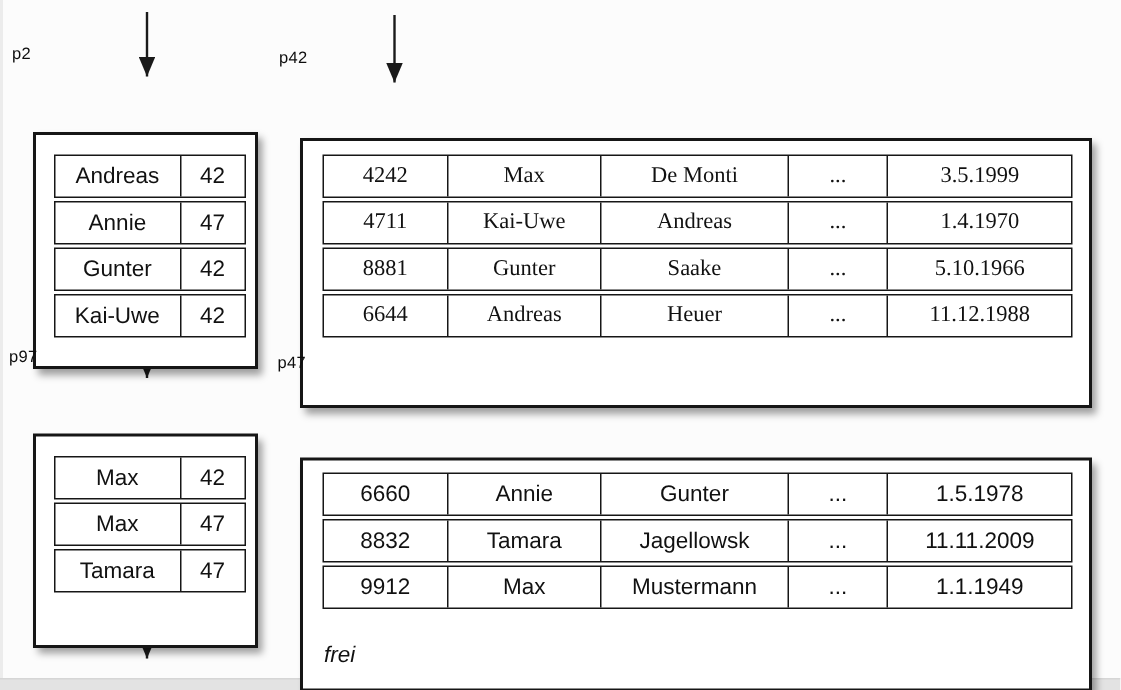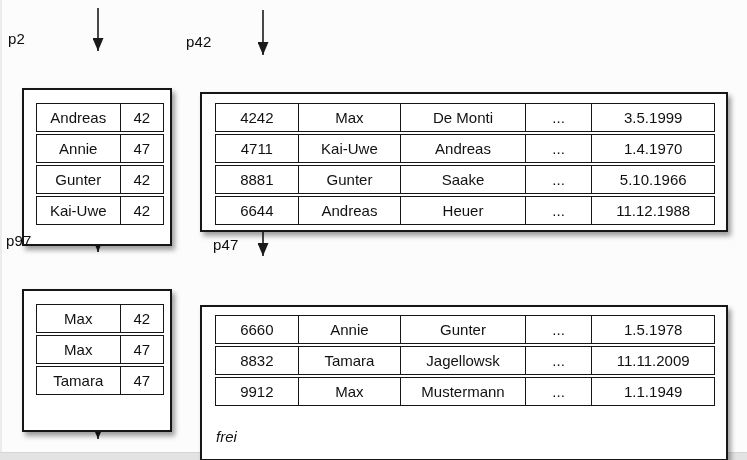--- a/index.html
+++ b/index.html
@@ -26,21 +26,21 @@
     border-top: 1px solid #d6d6d6;
   }
   .arrow-layer {
     position: absolute; left: 0; top: 0;
     width: 747px; height: 460px;
     pointer-events: none;
   }
   .arrow-line { stroke: #1a1a1a; stroke-width: 1.6px; }
   .page-label {
     position: absolute;
-    font-size: 15px;
+    font-size: 11px;
     font-weight: 500;
     color: #0d0d0d;
     letter-spacing: 0.2px;
   }
   .page-box {
     position: absolute;
     background: #ffffff;
     border: 2px solid #161616;
     box-shadow: 3px 4px 5px rgba(0,0,0,0.38);
     box-sizing: border-box;
@@ -81,26 +81,26 @@
     position: absolute;
     left: 14px; top: 121px;
     font-style: italic;
     font-size: 15px;
   }
   
   #lbl-p2  { left: 8px;   top: 30px; }
   #box-p2  { left: 22px;  top: 52px;  width: 150px; height: 158px; }
   #tbl-p2  { left: 12px;  top: 13px;  width: 128px; }
   #lbl-p42 { left: 186px; top: 33px; }
-  #box-p42 { left: 200px; top: 56px;  width: 528px; height: 140px; }
+  #box-p42 { left: 200px; top: 56px;  width: 528px; height: 180px; font-family: Liberation Serif, serif; }
   #tbl-p42 { left: 13px;  top: 9px;   width: 500px; }
   #lbl-p97 { left: 6px;   top: 232px; text-align: center; }
   #box-p97 { left: 22px;  top: 253px; width: 150px; height: 143px; }
   #tbl-p97 { left: 12px;  top: 13px;  width: 128px; }
-  #lbl-p47 { left: 185px; top: 236px; margin-left: 28px; }
+  #lbl-p47 { left: 185px; top: 236px; }
   #box-p47 { left: 200px; top: 269px; width: 528px; height: 156px; }
   #tbl-p47 { left: 13px;  top: 8px;   width: 500px; }
 </style>
 </head>
 <body>
 
 <div class="canvas">
 
   <div class="left-strip"></div>
   <div class="bottom-strip"></div>

